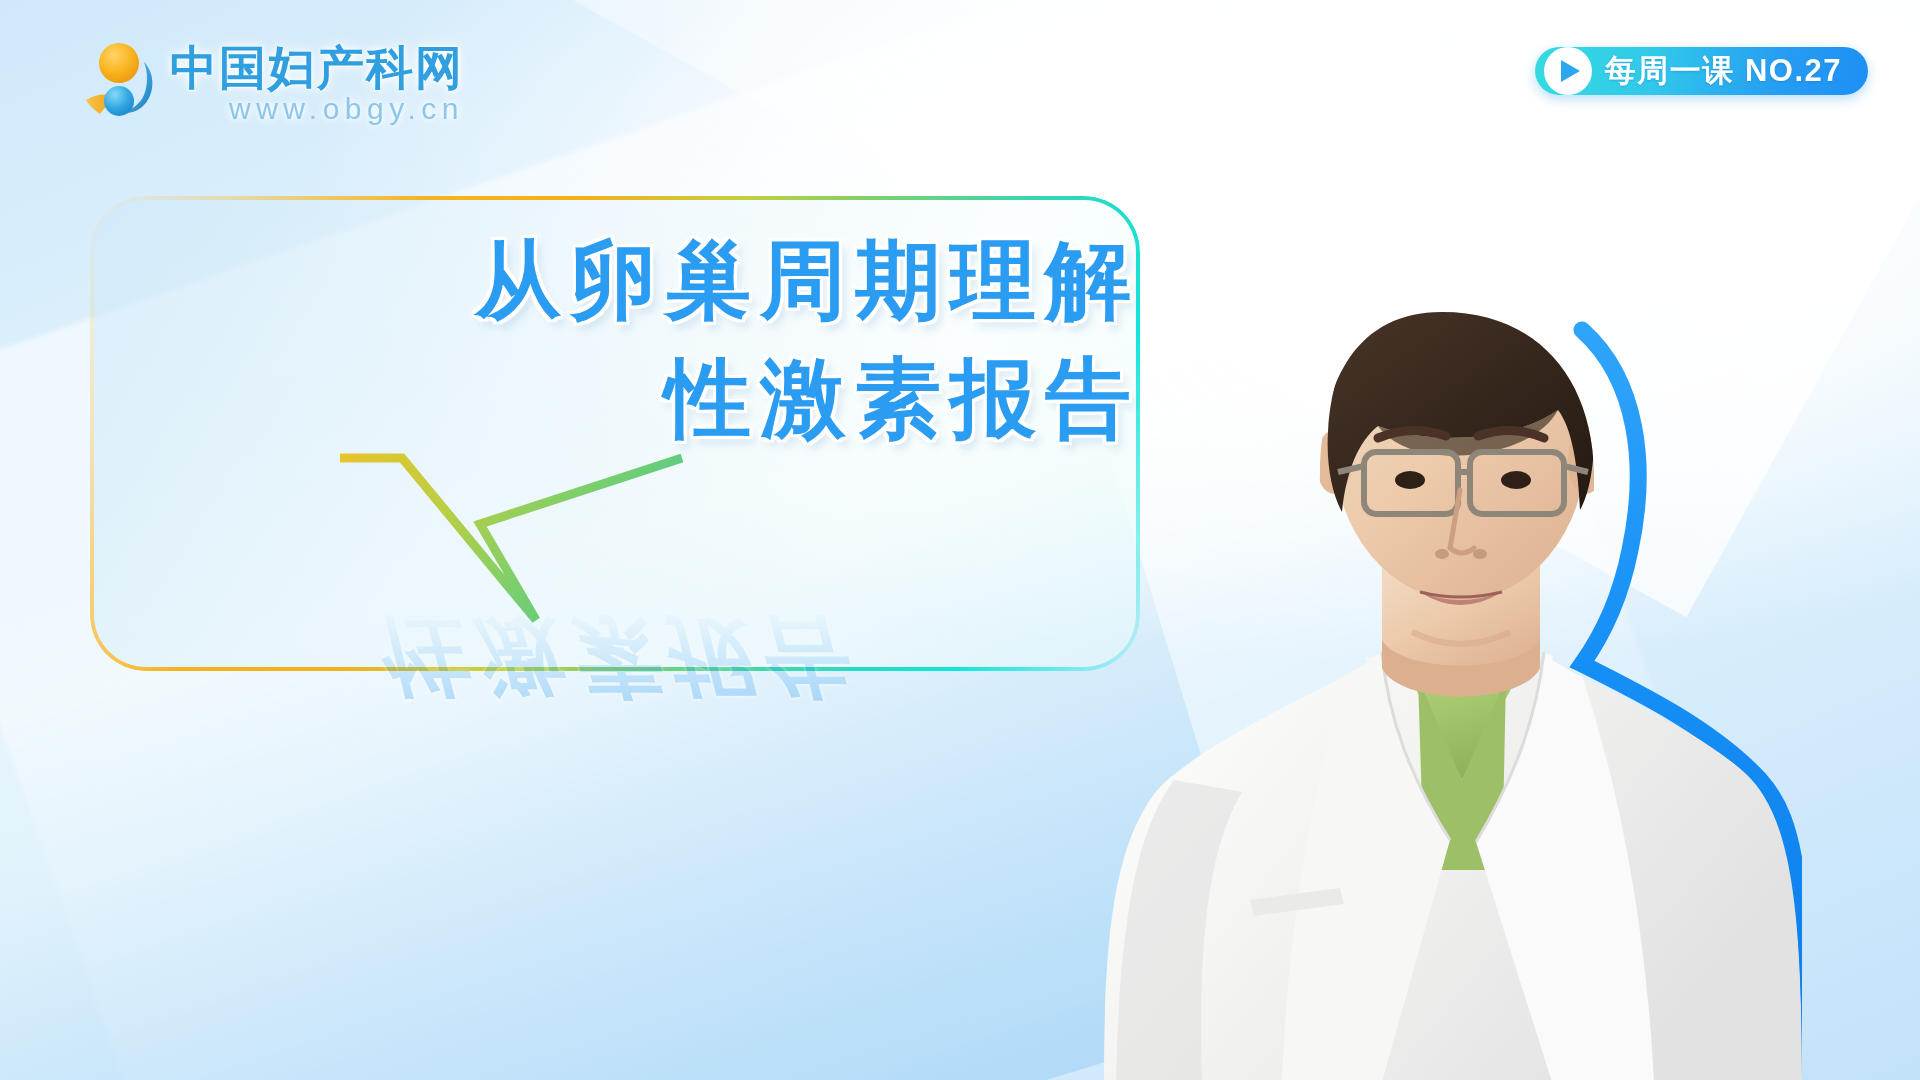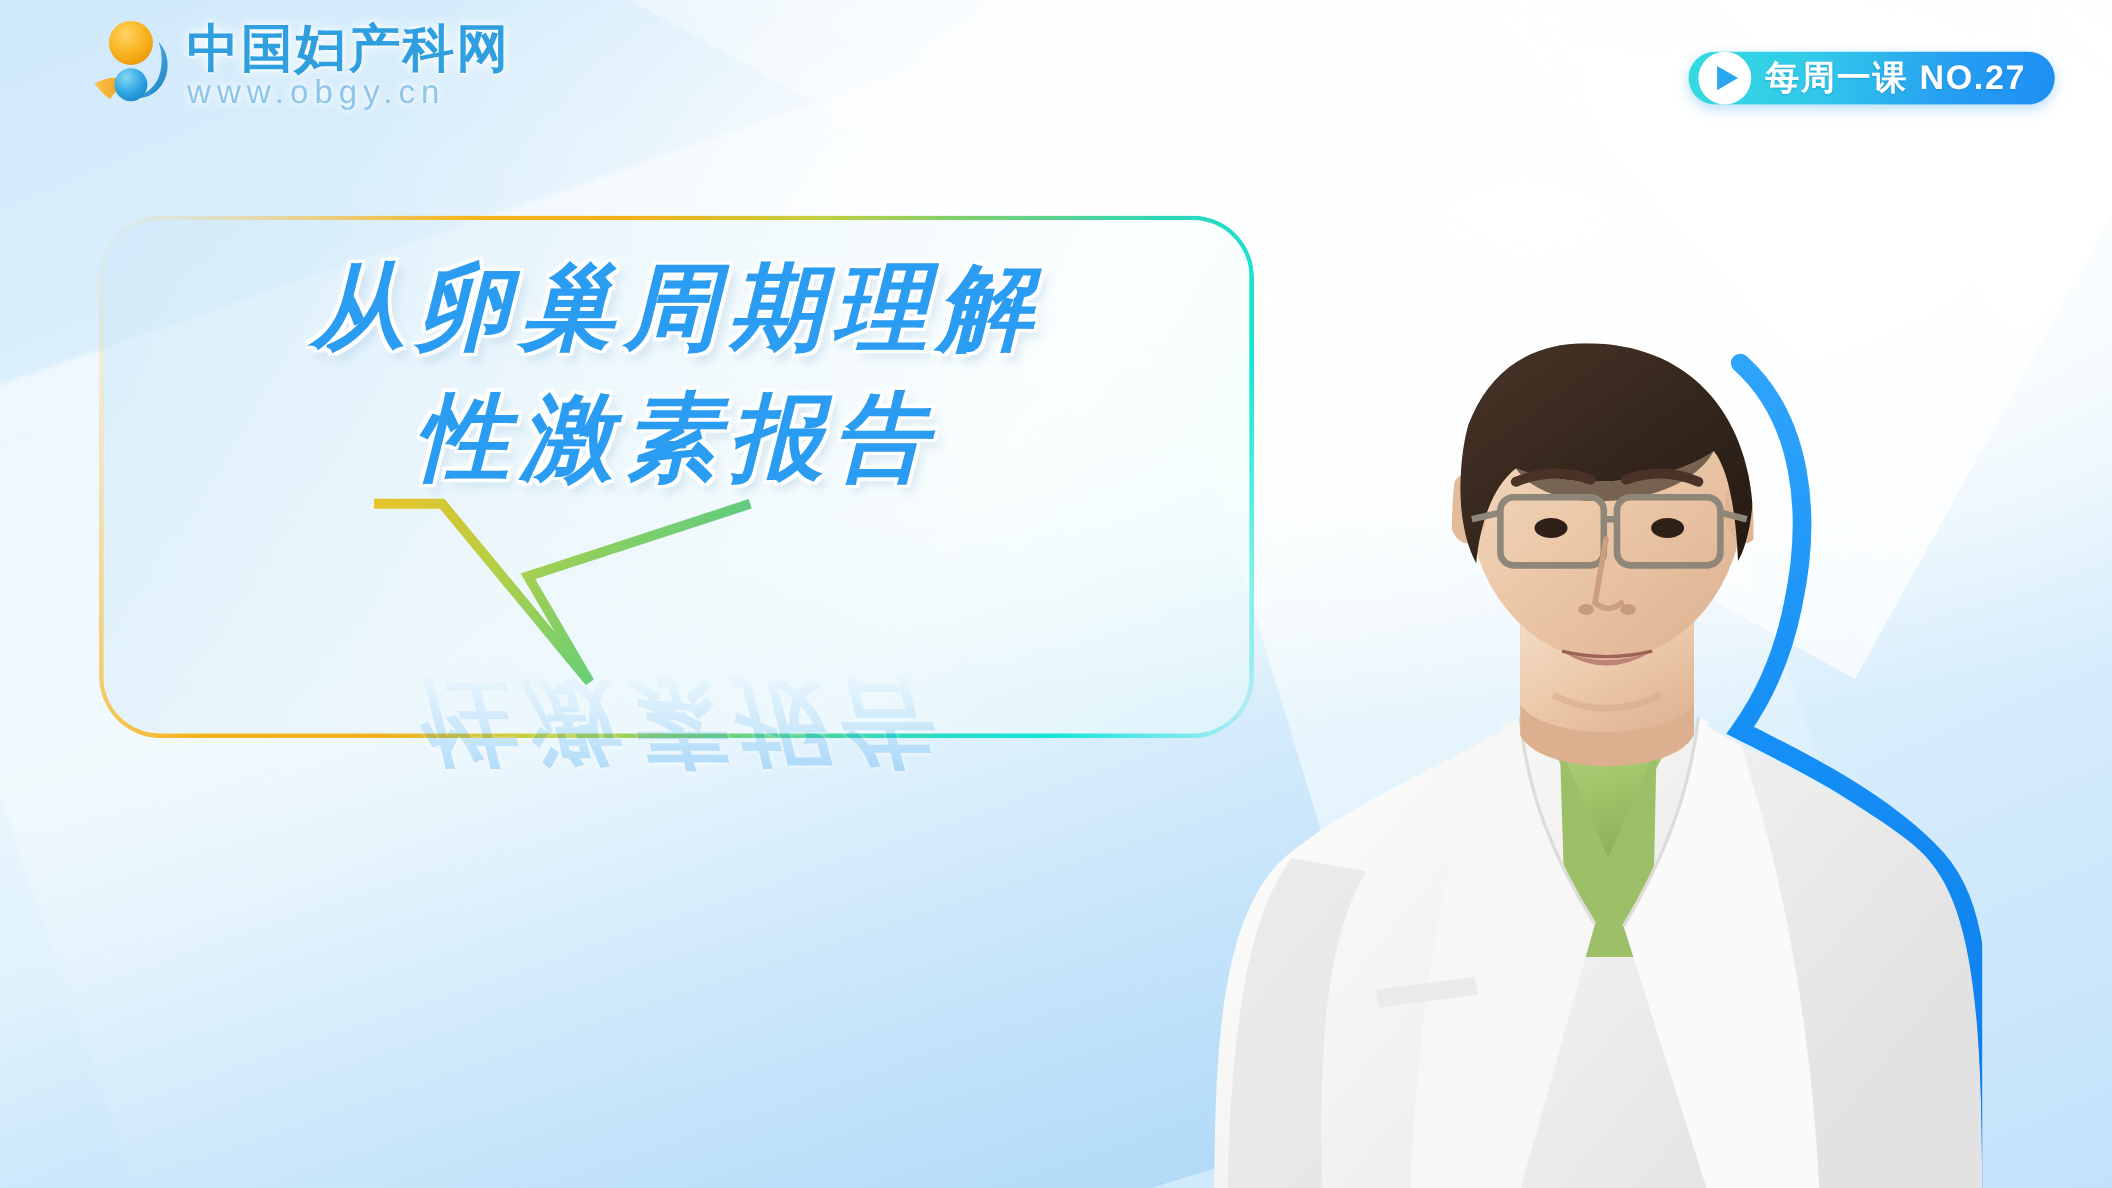--- a/index.html
+++ b/index.html
@@ -35,21 +35,21 @@
     position:absolute; left:-8%; bottom:-34%; width:78%; height:60%;
     background:linear-gradient(0deg, rgba(168,214,247,.75), rgba(190,226,250,0));
     transform:rotate(-17deg); transform-origin:left bottom;
   }
   .bg-glow-center {
     position:absolute; left:28%; top:-10%; width:56%; height:70%;
     background:radial-gradient(ellipse at center, rgba(255,255,255,.95) 0%, rgba(255,255,255,0) 70%);
   }
 
   
-  .logo { position:absolute; left:82px; top:16px; display:flex; align-items:flex-start; gap:10px; }
+  .logo { position:absolute; left:82px; top:40px; display:flex; align-items:flex-start; gap:10px;text-align:right; }
   .logo-mark { position:relative; width:78px; height:88px; flex:none; }
   .logo-text { padding-top:4px; }
   .logo-cn {
     font-size:47px; line-height:1.02; font-weight:600; letter-spacing:2px;
     color:#2f9fe0;
     text-shadow:0 0 6px #ffffff, 0 0 14px #ffffff, 0 1px 0 #ffffff;
   }
   .logo-url {
     font-size:30px; line-height:1.0; letter-spacing:5.5px; font-weight:400;
     color:#8ec6ea;
@@ -108,28 +108,29 @@
     position:absolute; inset:4px;
     border-radius:52px;
     background:linear-gradient(120deg, rgba(206,232,248,.62) 0%, rgba(233,246,252,.55) 40%, rgba(245,253,253,.5) 72%, rgba(232,251,251,.5) 100%);
   }
   
   .bubble-tail { position:absolute; left:330px; top:452px; width:360px; height:190px; }
 
   
   .title { position:absolute; left:90px; top:196px; width:1050px; text-align:center; padding-top:28px; }
   .title-line {
-    font-size:86px; font-weight:bold; font-style:italic;
+    font-size:86px; font-weight:bold; 
     letter-spacing:9px; line-height:1.32;
     color:#2a9cf2;
     text-shadow:
       0 0 2px #ffffff, 0 0 5px #ffffff, 0 0 10px #ffffff,
       3px 0 0 #ffffff, -3px 0 0 #ffffff, 0 3px 0 #ffffff, 0 -3px 0 #ffffff,
       3px 3px 0 #ffffff, -3px -3px 0 #ffffff, 3px -3px 0 #ffffff, -3px 3px 0 #ffffff,
       5px 7px 9px rgba(90,150,200,.25);
+    text-align: right;
   }
   .title-line.l2 { margin-top:4px; }
   .title-reflect {
     position:absolute; left:0; top:404px; width:1050px; text-align:center;
     font-size:86px; font-weight:bold; font-style:italic;
     letter-spacing:9px; line-height:1.32;
     color:#2a9cf2;
     transform:scaleY(-1);
     opacity:.33;
     -webkit-mask-image:linear-gradient(to top, rgba(0,0,0,0) 6%, rgba(0,0,0,.85) 88%);

